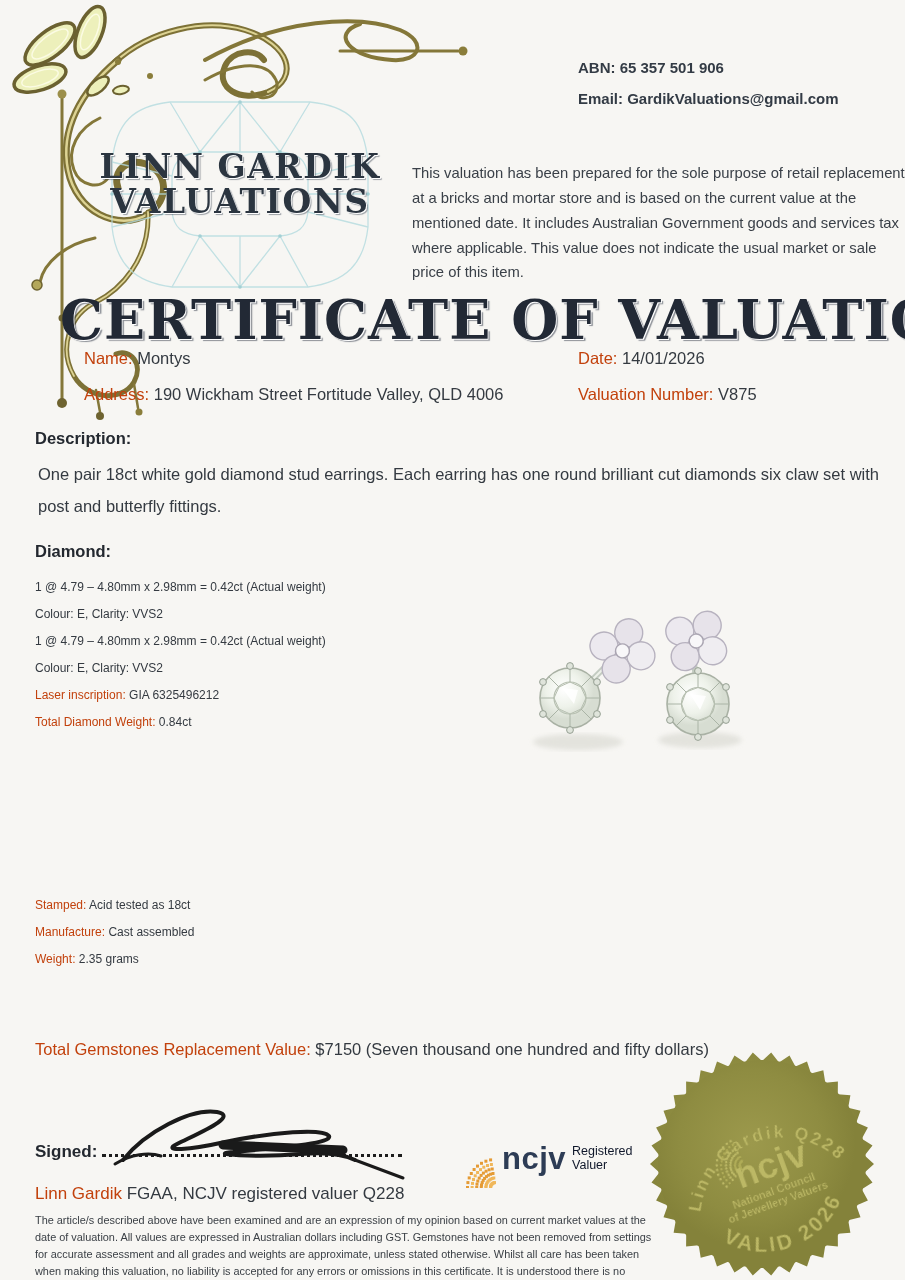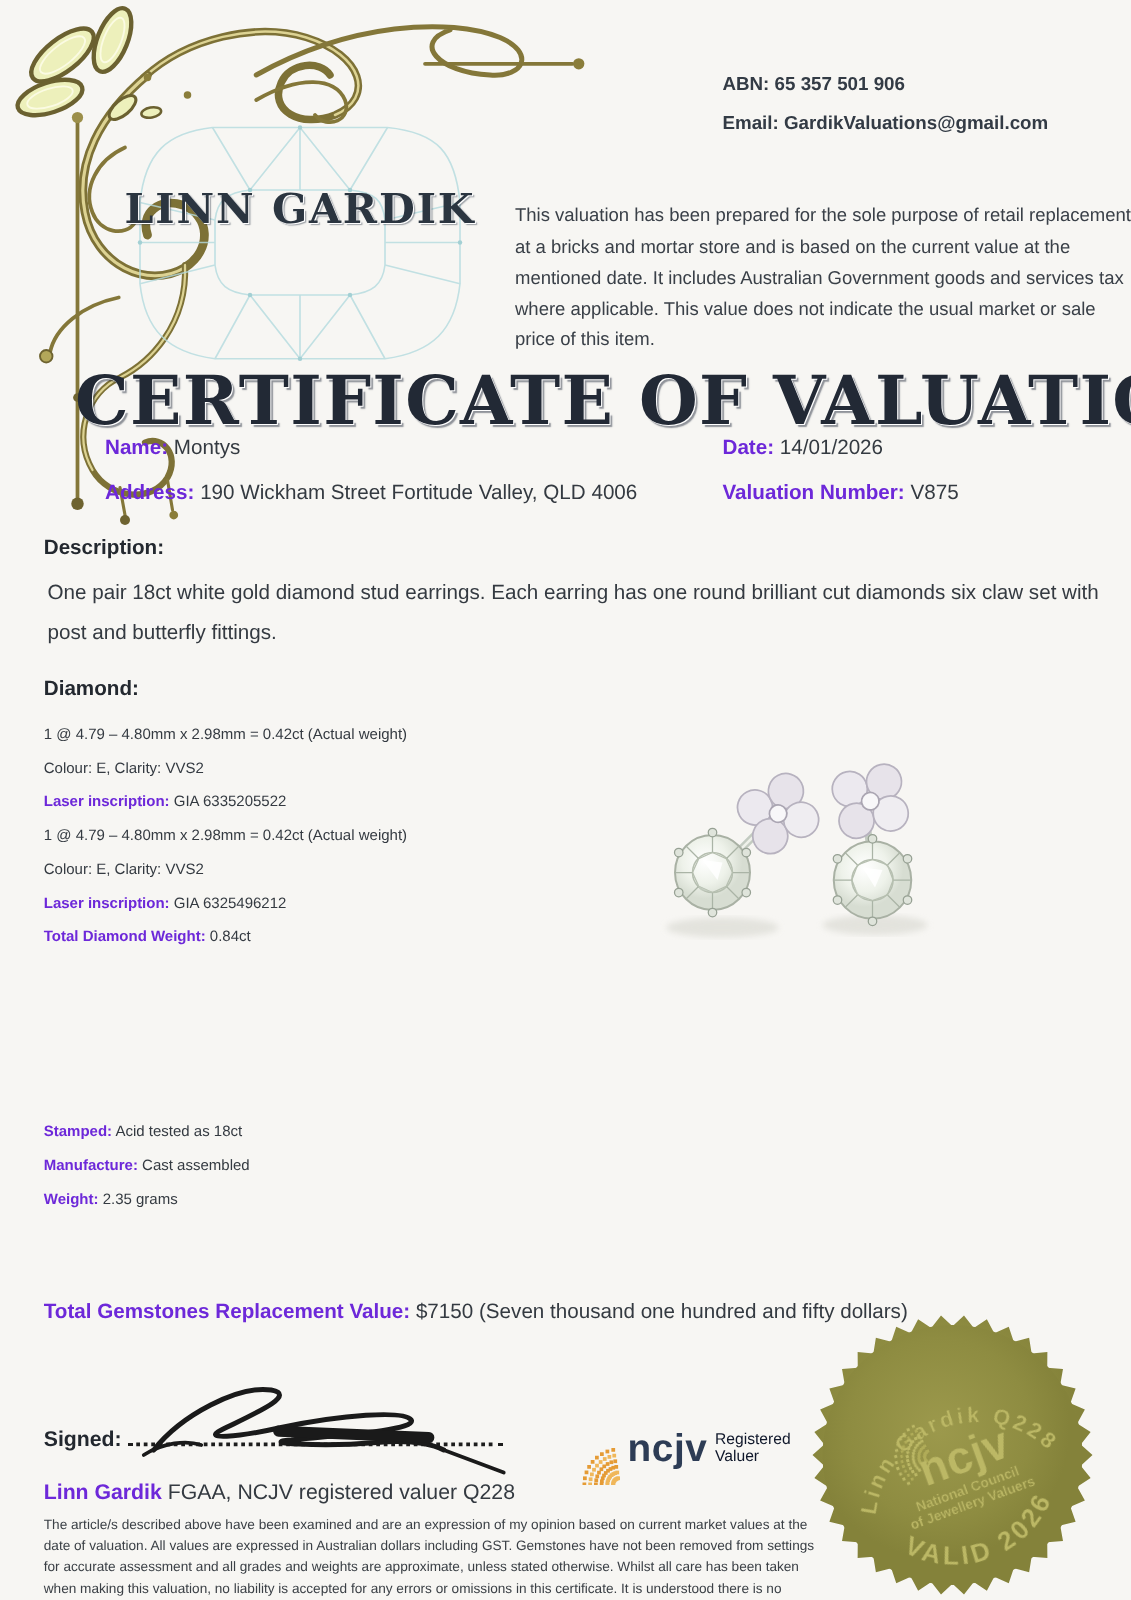--- a/index.html
+++ b/index.html
@@ -2,21 +2,21 @@
 <html><head>
 <meta charset="utf-8">
 <style>
   html,body{margin:0;padding:0;background:#888;}
   .page{
     position:relative;width:905px;height:1280px;margin:0 auto;
     background:#f7f6f3;
     font-family:"Liberation Sans",sans-serif;color:#363c43;overflow:hidden;
   }
   .abs{position:absolute;}
-  .b{font-weight:700;color:#6d28d9;}
+  .b{font-weight:400;color:#c2410c;}
   
   .contact{font-size:15px;font-weight:700;color:#333b45;line-height:1;text-align:right;}
   .intro{font-size:14.8px;line-height:1.68;color:#3a4048;}
   .brand{
     font-family:"DejaVu Serif",serif;font-weight:700;text-align:center;
     font-size:33px;line-height:1.06;letter-spacing:1.5px;color:#2b3540;
     text-shadow:0.8px 0.8px 0 #ffffff,1.8px 2px 1px rgba(45,55,70,.45);
   }
   .title{
     font-family:"DejaVu Serif",serif;font-weight:700;text-align:center;
@@ -93,20 +93,21 @@
         <circle cx="268" cy="102" r="1.8"></circle>
       <circle cx="100" cy="60" r="1.8"></circle>
         <circle cx="180" cy="60" r="1.8"></circle>
       <circle cx="100" cy="144" r="1.8"></circle>
         <circle cx="180" cy="144" r="1.8"></circle>
     </g>
   </svg>
 
   <div class="abs brand" style="left:95px;top:150px;width:290px;">
     <div>LINN GARDIK</div>
+    <div>VALUATIONS</div>
   </div>
 
   <div class="abs contact" style="left:578px;top:60px;">
     <span>ABN: </span><span>65 357 501 906</span>
   </div>
   <div class="abs contact" style="left:578px;top:91px;">
     <span>Email: </span><span>GardikValuations@gmail.com</span>
   </div>
 
   <div class="abs intro" style="left:412px;top:161px;width:494px;">This valuation has been prepared for the sole purpose of retail replacement at a bricks and mortar store and is based on the current value at the mentioned date. It includes Australian Government goods and services tax where applicable. This value does not indicate the usual market or sale price of this item.</div>
@@ -126,21 +127,20 @@
     <span class="b">Valuation Number:</span><span> V875</span>
   </div>
 
   <div class="abs h" style="left:35px;top:429px;">Description:</div>
   <div class="abs body-txt" style="left:38px;top:458px;width:845px;">One pair 18ct white gold diamond stud earrings. Each earring has one round brilliant cut diamonds six claw set with post and butterfly fittings.</div>
 
   <div class="abs h" style="left:35px;top:542px;">Diamond:</div>
   <div class="abs" style="left:35px;top:580px;">
     <div class="line"><span class="b"></span><span>1 @ 4.79 – 4.80mm x 2.98mm = 0.42ct (Actual weight)</span></div>
     <div class="line"><span class="b"></span><span>Colour: E, Clarity: VVS2</span></div>
-    <div class="line"><span class="b">Laser inscription:</span><span> GIA 6335205522</span></div>
     <div class="line"><span class="b"></span><span>1 @ 4.79 – 4.80mm x 2.98mm = 0.42ct (Actual weight)</span></div>
     <div class="line"><span class="b"></span><span>Colour: E, Clarity: VVS2</span></div>
     <div class="line"><span class="b">Laser inscription:</span><span> GIA 6325496212</span></div>
     <div class="line"><span class="b">Total Diamond Weight:</span><span> 0.84ct</span></div>
   </div>
 
   <svg class="abs" style="left:500px;top:592px;" width="270" height="175" viewBox="0 0 270 175">
     <defs>
       <radialGradient id="gemGrad" cx="40%" cy="35%">
         <stop offset="0%" stop-color="#ffffff"></stop>

